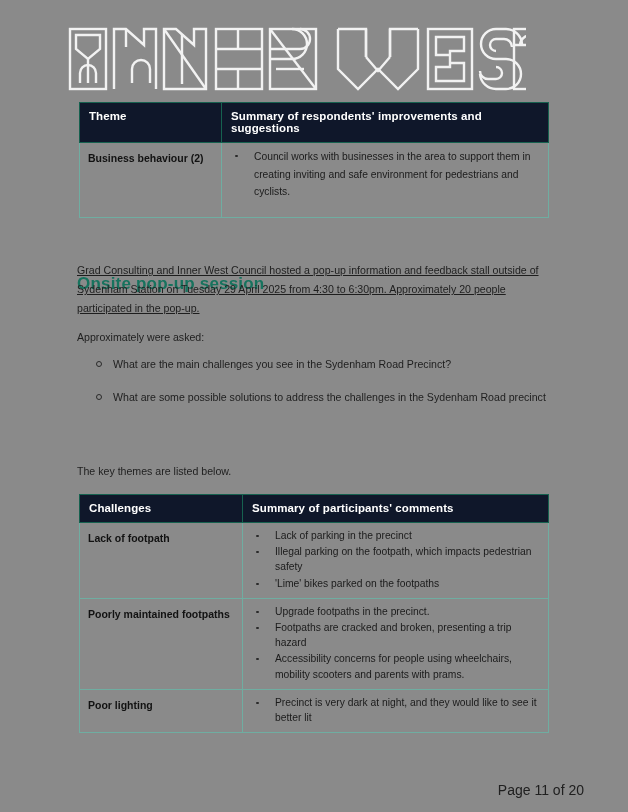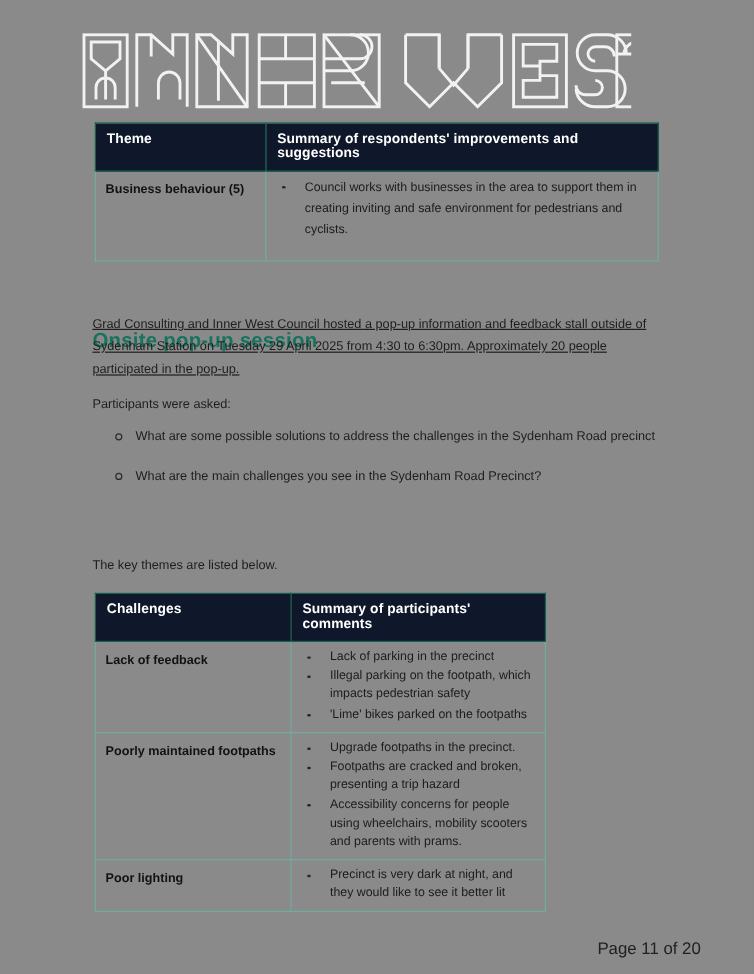--- a/index.html
+++ b/index.html
@@ -89,21 +89,21 @@
     border-radius: 1px;
   }
 
   
   #table-respondents { left: 79px; top: 102px; width: 470px; }
   #table-respondents col.c1 { width: 142px; }
   #table-respondents td.body-cell ul.cell-list li { line-height: 17.5px; }
   #table-respondents td { height: 58px; }
 
   
-  #table-challenges { left: 79px; top: 494px; width: 376px; padding-left: 34px; }
+  #table-challenges { left: 79px; top: 494px; width: 470px; padding-left: 34px; }
   #table-challenges col.c1 { width: 163px; }
 
   
   .section-heading {
     position: absolute;
     left: 77px;
     font-size: 17px;
     font-weight: bold;
     color: #17735e;
     letter-spacing: .2px;
@@ -220,57 +220,57 @@
         <col>
       </colgroup>
     <thead>
       <tr>
         <th>Theme</th>
         <th>Summary of respondents' improvements and suggestions</th>
       </tr>
     </thead>
     <tbody>
       <tr>
-        <td class="theme-cell">Business behaviour (5)</td>
+        <td class="theme-cell">Business behaviour (2)</td>
         <td class="body-cell">
           <ul class="cell-list">
             <li>Council works with businesses in the area to support them in creating inviting and safe environment for pedestrians and cyclists.</li>
           </ul>
         </td>
       </tr>
     </tbody>
   </table>
 
   <div class="section-heading" style="top:230px;">Onsite pop-up session</div>
 
   <div class="para" style="top:261px;text-decoration:underline;">Grad Consulting and Inner West Council hosted a pop-up information and feedback stall outside of Sydenham Station on Tuesday 29 April 2025 from 4:30 to 6:30pm. Approximately 20 people participated in the pop-up.</div>
 
-  <div class="para" style="top:328px;">Participants were asked:</div>
+  <div class="para" style="top:328px;">Approximately were asked:</div>
 
   <ul class="q-list" style="top:356px;">
+    <li>What are the main challenges you see in the Sydenham Road Precinct?</li>
     <li>What are some possible solutions to address the challenges in the Sydenham Road precinct</li>
-    <li>What are the main challenges you see in the Sydenham Road Precinct?</li>
   </ul>
 
   <div class="para" style="top:462px;">The key themes are listed below.</div>
 
   <table class="tbl" id="table-challenges">
     <colgroup>
         <col class="c1">
         <col>
       </colgroup>
     <thead>
       <tr>
         <th>Challenges</th>
         <th>Summary of participants' comments</th>
       </tr>
     </thead>
     <tbody>
       <tr>
-        <td class="theme-cell">Lack of feedback</td>
+        <td class="theme-cell">Lack of footpath</td>
         <td class="body-cell">
           <ul class="cell-list">
             <li>Lack of parking in the precinct</li>
             <li>Illegal parking on the footpath, which impacts pedestrian safety</li>
             <li>'Lime' bikes parked on the footpaths</li>
           </ul>
         </td>
       </tr>
       <tr>
         <td class="theme-cell">Poorly maintained footpaths</td>

